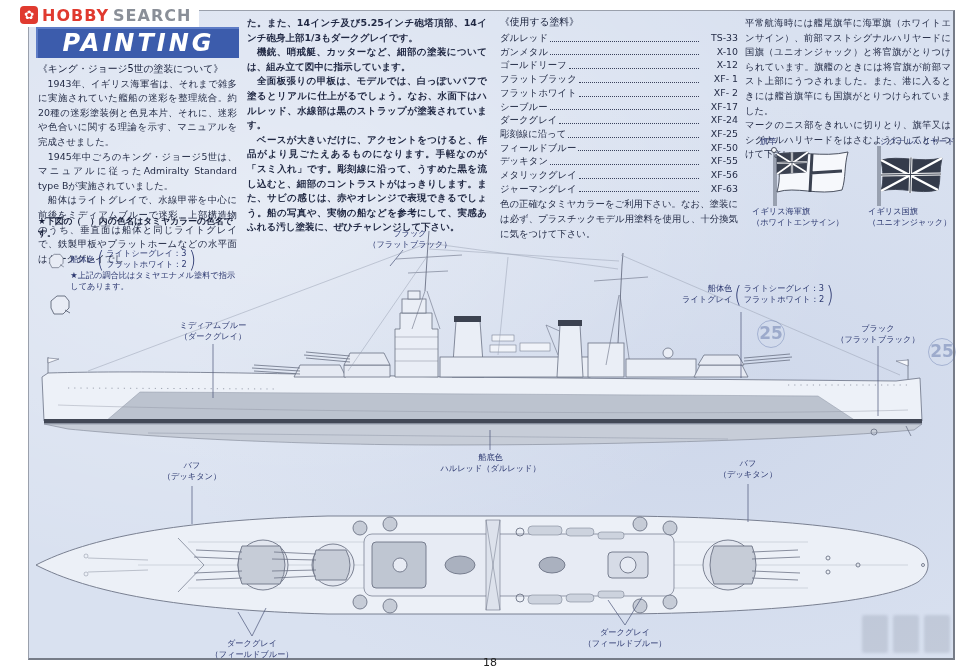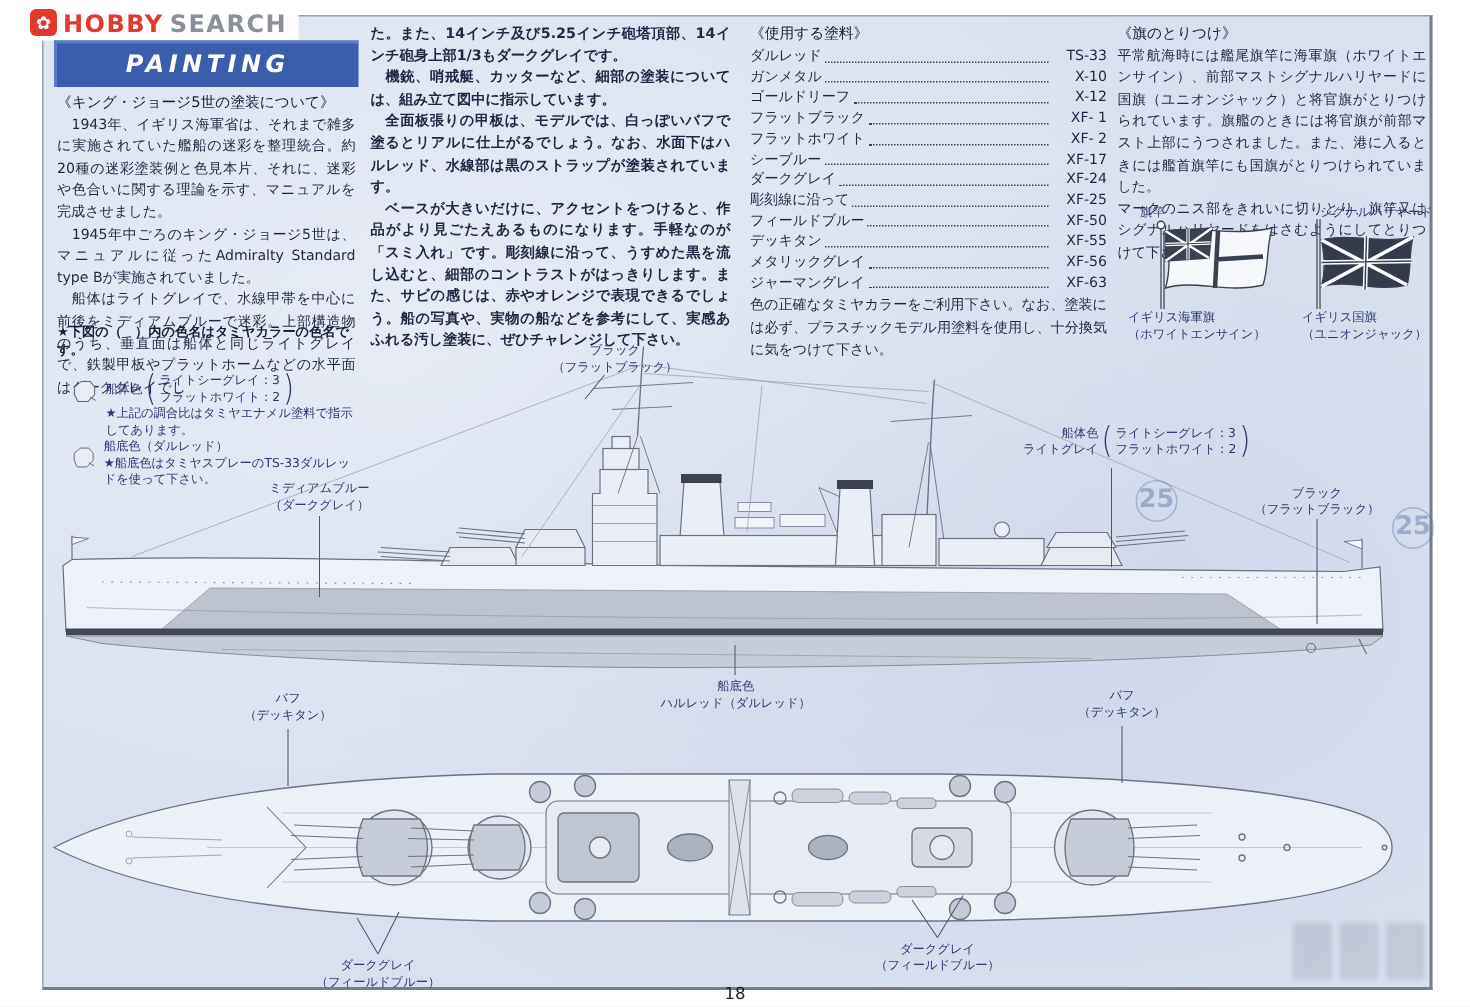--- a/index.html
+++ b/index.html
@@ -15,21 +15,21 @@
   .jp{color:#1f2742;font-size:9.4px;line-height:14.6px;text-align:justify;}
   .jp p{margin:0 0 0;}
   .hd{font-weight:normal;font-size:9.8px;color:#151d38;margin:0 0 2px;}
   .note{font-weight:bold;font-size:8.8px;color:#151d38;}
   .lbl{position:absolute;font-size:8.2px;line-height:1.3;color:#2c3870;text-align:center;white-space:nowrap;}
   .paren{font-size:19px;font-weight:300;color:#2c3870;transform:scaleY(1.25);line-height:1;}
   .mixcol{font-size:8.2px;line-height:1.35;color:#2c3870;text-align:left;}
   
   #banner{position:absolute;left:36px;top:27px;width:201px;height:29px;background:#3c5cac;
           border-top:2px solid #5e7cc6;border-left:2px solid #5e7cc6;
-          color:#ffffff;font-weight:800;font-style:italic;font-size:16px;letter-spacing:3px;
+          color:#ffffff;font-weight:800;font-style:italic;font-size:24px;letter-spacing:3px;
           text-align:center;line-height:28px;}
   
   #logo{position:absolute;left:18px;top:3px;height:24px;background:#ffffff;padding:0 8px 0 2px;
         display:flex;align-items:center;gap:4px;}
   #logo .mark{width:18px;height:18px;background:#e03a2f;border-radius:4px;color:#fff;
               font-size:12px;line-height:18px;text-align:center;font-weight:bold;}
   #logo .t1{color:#e03a2f;font-weight:800;font-size:16px;letter-spacing:1px;}
   #logo .t2{color:#8a8f98;font-weight:800;font-size:16px;letter-spacing:1px;}
   
   .prow{display:flex;align-items:flex-end;font-size:9.4px;line-height:13.7px;color:#1f2742;}
@@ -241,24 +241,20 @@
         </span>
         <span class="paren">)</span>
       </div>
       <div>★上記の調合比はタミヤエナメル塗料で指示してあります。</div>
     </div>
   </div>
   <div class="abs callout" style="left:46px;top:284px;width:190px;">
     <svg width="26" height="26" viewBox="0 0 26 26">
       <path d="M5,9 L11,4 L19,4 L23,9 L23,16 L17,22 L8,22 L5,16 Z M19,18 L24,21" fill="#e8ecf5" stroke="#5f6678" stroke-width="0.9"></path>
     </svg>
-    <div class="txt">
-      <div>船底色（ダルレッド）</div>
-      <div>★船底色はタミヤスプレーのTS-33ダルレッドを使って下さい。</div>
-    </div>
   </div>
 
   <div class="abs jp" style="left:247px;top:16px;width:240px;font-size:9.5px;font-weight:bold;">
     <p>た。また、14インチ及び5.25インチ砲塔頂部、14インチ砲身上部1/3もダークグレイです。</p>
     <p>　機銃、哨戒艇、カッターなど、細部の塗装については、組み立て図中に指示しています。</p>
     <p>　全面板張りの甲板は、モデルでは、白っぽいバフで塗るとリアルに仕上がるでしょう。なお、水面下はハルレッド、水線部は黒のストラップが塗装されています。</p>
     <p>　ベースが大きいだけに、アクセントをつけると、作品がより見ごたえあるものになります。手軽なのが「スミ入れ」です。彫刻線に沿って、うすめた黒を流し込むと、細部のコントラストがはっきりします。また、サビの感じは、赤やオレンジで表現できるでしょう。船の写真や、実物の船などを参考にして、実感あふれる汚し塗装に、ぜひチャレンジして下さい。</p>
   </div>
 
   <div class="abs" style="left:500px;top:16px;width:238px;">
@@ -320,21 +316,20 @@
       </div>
     <div class="prow">
         <span class="nm">ジャーマングレイ</span>
         <span class="dots"></span>
         <span class="cd">XF-63</span>
       </div>
     <div class="jp" style="margin-top:2px;">色の正確なタミヤカラーをご利用下さい。なお、塗装には必ず、プラスチックモデル用塗料を使用し、十分換気に気をつけて下さい。</div>
   </div>
 
   <div class="abs jp" style="left:745px;top:16px;width:206px;font-size:9.3px;">
-    <p class="hd">《旗のとりつけ》</p>
     <p>平常航海時には艦尾旗竿に海軍旗（ホワイトエンサイン）、前部マストシグナルハリヤードに国旗（ユニオンジャック）と将官旗がとりつけられています。旗艦のときには将官旗が前部マスト上部にうつされました。また、港に入るときには艦首旗竿にも国旗がとりつけられていました。</p>
     <p>マークのニス部をきれいに切りとり、旗竿又はシグナルハリヤードをはさむようにしてとりつけて下さい。</p>
   </div>
 
   <div class="abs" style="left:752px;top:140px;width:110px;">
     <div style="position:relative;height:66px;">
       <span class="lbl" style="left:8px;top:-4px;">旗竿</span>
       <svg width="110" height="66" viewBox="0 0 110 66">
         <g stroke="#3a4150" fill="none" stroke-width="0.9">
           <circle cx="22" cy="10" r="2.5" fill="#f4f6fb"></circle>

